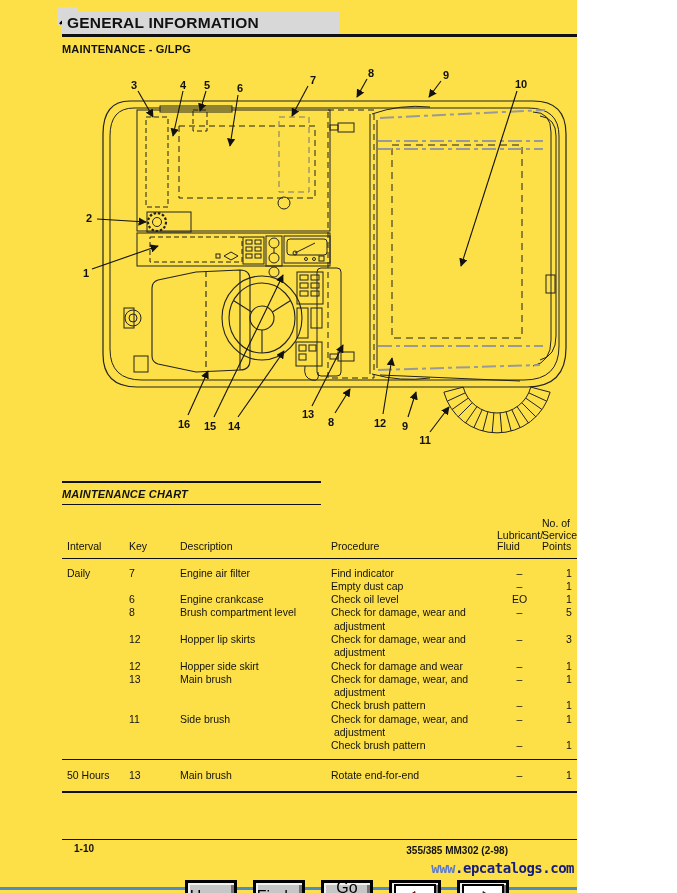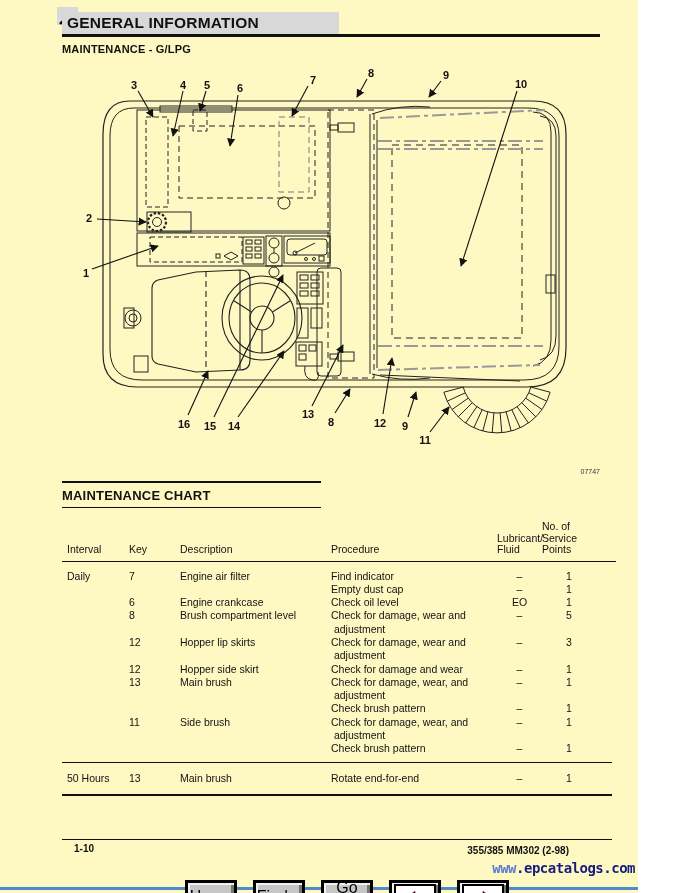--- a/index.html
+++ b/index.html
@@ -1,33 +1,33 @@
 <!DOCTYPE html>
 <html><head>
 <meta charset="utf-8">
 <style>
   html,body{margin:0;padding:0;background:#ffffff;}
-  .page{position:relative;width:638px;height:893px;background:#fef9c3;overflow:hidden;
+  .page{position:relative;width:577px;height:893px;background:#fde047;overflow:hidden;
         font-family:"Liberation Sans",sans-serif;color:#111;}
   
   .corner-tab{position:absolute;left:57px;top:7px;width:21px;height:18px;background:#d9d9d9;}
   
   .header-bar{position:absolute;left:62px;top:12px;width:277px;height:22px;background:#d8d8d8;
               display:flex;align-items:center;}
   .header-bar .title{font-size:15.5px;font-weight:bold;letter-spacing:.2px;padding-left:5px;}
   .header-rule{position:absolute;left:62px;top:34px;width:538px;height:3px;background:#111;}
   .subtitle{position:absolute;left:62px;top:43px;font-size:11px;font-weight:bold;letter-spacing:.2px;}
   
   svg.diagram{position:absolute;left:0;top:60px;}
   svg.diagram text{font:bold 11px "Liberation Sans",sans-serif;fill:#111;}
   svg.diagram text.fig{font:normal 7px "Liberation Sans",sans-serif;fill:#333;}
   
   .chart-block{position:absolute;left:62px;top:481px;width:554px;font-size:10.5px;}
   .rule-sm{width:259px;height:1.5px;background:#111;}
-  .section-title{font-size:13px;font-weight:bold;margin:5px 0 4px 0;letter-spacing:.2px;}
+  .section-title{font-size:11px;font-weight:bold;margin:5px 0 4px 0;letter-spacing:.2px;font-style:italic;}
   .tgrid{display:grid;grid-template-columns:62px 46px 152px 170px 45px 62px;padding-left:5px;}
   .thead{margin-top:13px;align-items:end;border-bottom:1.5px solid #111;padding-bottom:5px;line-height:11.5px;}
   .thead .hc{white-space:pre-line;}
   .c-key{text-align:left;}
   .c-desc{padding-left:5px;}
   .c-proc{padding-left:4px;white-space:pre-wrap;}
   .c-fluid{text-align:center;}
   .c-points{text-align:center;padding-right:8px;}
   .thead .h-fluid{}
   .thead .h-points{text-align:left;padding-right:8px;}

